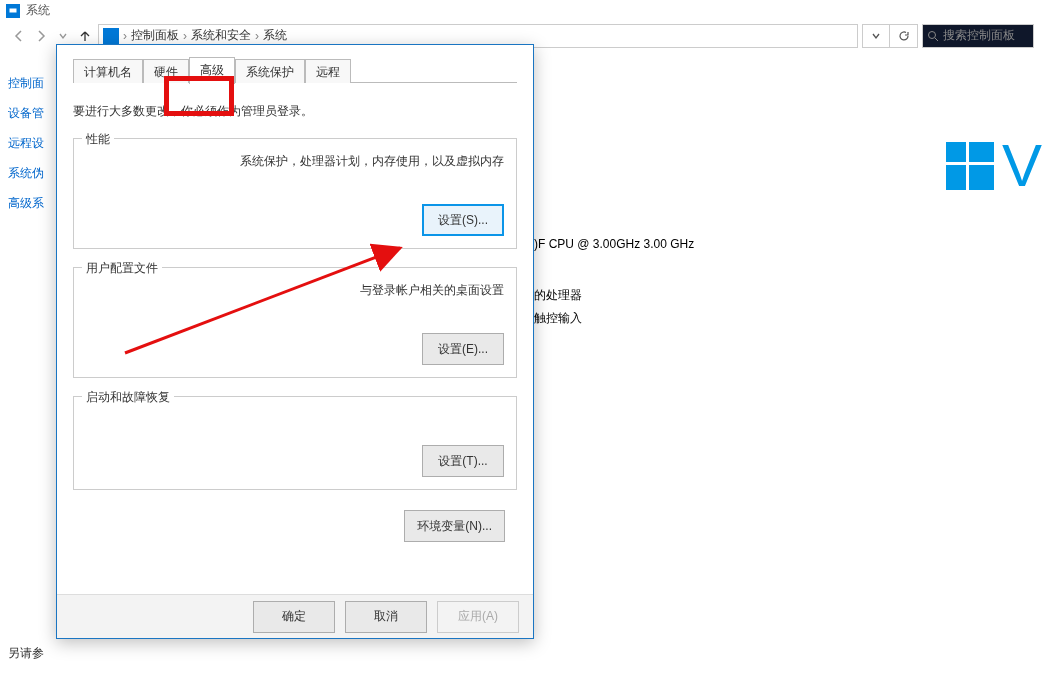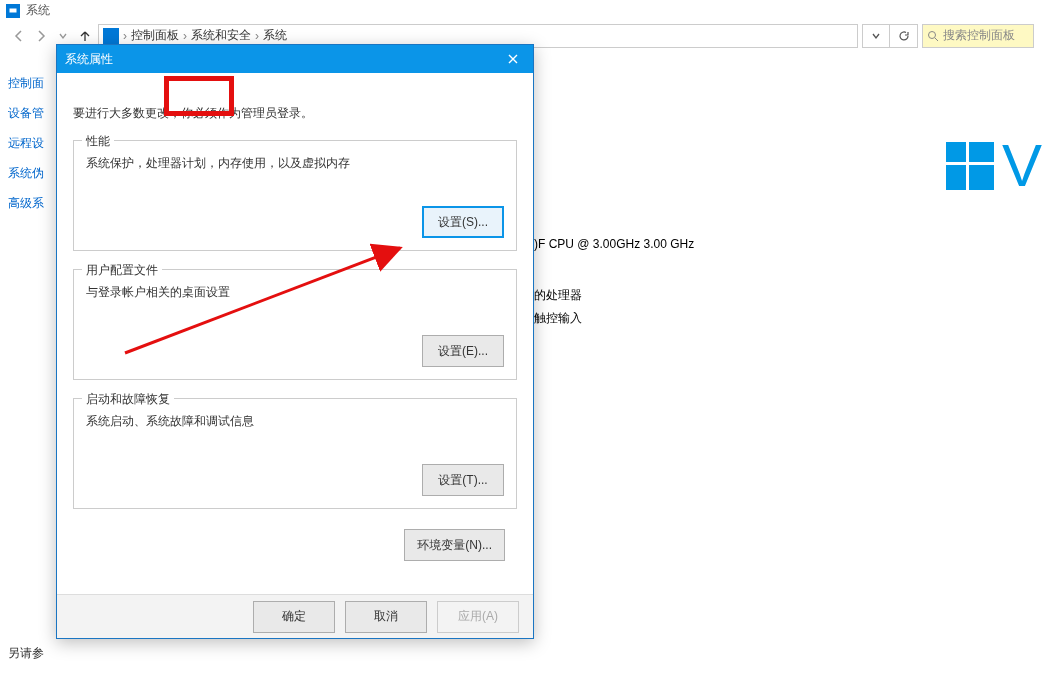--- a/index.html
+++ b/index.html
@@ -13,21 +13,21 @@
 
 .nav-row { height: 30px; display: flex; align-items: center; padding: 0 8px 0 10px; border-bottom: 1px solid transparent; gap: 4px; }
 .nav-row .nav-arrow { width: 18px; height: 18px; display: flex; align-items: center; justify-content: center; color: #888; }
 .nav-row .up-arrow { color: #333; }
 .nav-row .bc-icon { width: 16px; height: 16px; background: #0078d7; }
 .nav-row .breadcrumb { flex: 1; display: flex; align-items: center; height: 24px; border: 1px solid #ccc; background: #fff; padding: 0 4px; gap: 4px; color: #333; }
 .nav-row .breadcrumb .sep { color: #888; }
 .nav-row .bc-actions { display: flex; align-items: center; gap: 0; }
 .nav-row .bc-btn { width: 28px; height: 24px; border: 1px solid #ccc; background: #fff; display: flex; align-items: center; justify-content: center; color: #555; border-left: none; }
 .nav-row .bc-btn:first-child { border-left: 1px solid #ccc; }
-.nav-row .search-box { width: 112px; height: 24px; border: 1px solid #ccc; background: #fef9c3; display: flex; align-items: center; padding: 0 4px; color: #888; gap: 4px; }
+.nav-row .search-box { width: 112px; height: 24px; border: 1px solid #ccc; background: #0f172a; display: flex; align-items: center; padding: 0 4px; color: #888; gap: 4px; }
 
 
 .underlay { position: absolute; left: 0; top: 51px; width: 100%; }
 .side-links { position: absolute; left: 8px; top: 24px; display: flex; flex-direction: column; gap: 13px; }
 .side-links a { color: #0066cc; text-decoration: none; }
 .side-links .section-gap { margin-top: 420px; color: #333; }
 
 
 .os-logo { position: absolute; right: 0; top: 136px; display: flex; align-items: center; gap: 8px; }
 .os-logo .win { width: 48px; height: 48px; display: grid; grid-template-columns: 1fr 1.2fr; grid-template-rows: 1fr 1.2fr; gap: 3px; }
@@ -49,21 +49,21 @@
 
 .tabs { display: flex; border-bottom: 1px solid #bbb; height: 26px; position: relative; }
 .tab { padding: 4px 10px; border: 1px solid #bbb; border-bottom: none; background: #fff; margin-right: 0; cursor: pointer; color: #333; position: relative; }
 .tab.inactive { background: #f8f8f8; top: 2px; height: 24px; }
 .tab.active { background: #fff; z-index: 2; height: 27px; top: 0; }
 .tab-highlight { position: absolute; left: 164px; top: 76px; width: 70px; height: 40px; border: 5px solid #e40f0f; pointer-events: none; z-index: 5; }
 
 .admin-note { margin-top: 20px; color: #333; }
 
 
-.group { border: 1px solid #ccc; margin-top: 18px; padding: 14px 12px 12px 12px; position: relative; }
+.group { border: 1px solid #ccc; margin-top: 18px; padding: 14px 12px 12px 12px; position: relative; text-align: right; }
 .group .legend { position: absolute; top: -8px; left: 8px; background: #fff; padding: 0 4px; color: #333; }
 .group .desc { color: #333; }
 .group .btn-row { display: flex; justify-content: flex-end; margin-top: 34px; }
 .btn { min-width: 82px; height: 32px; padding: 0 12px; background: #e9e9e9; border: 1px solid #adadad; color: #333; display: inline-flex; align-items: center; justify-content: center; cursor: pointer; }
 .btn.highlight { border: 2px solid #0b95e8; background: #e9f3fb; }
 
 .env-row { display: flex; justify-content: flex-end; margin-top: 20px; padding-right: 12px; }
 
 
 .dialog-footer { height: 44px; border-top: 1px solid #ddd; background: #f3f3f3; display: flex; align-items: center; justify-content: flex-end; gap: 10px; padding: 0 14px; }
@@ -157,30 +157,29 @@
   <div class="win">
       <div></div>
       <div></div>
       <div></div>
       <div></div>
     </div>
   <div class="vletter">V</div>
 </div>
 
 <div class="dialog">
-  <div class="dialog-title">
-    <span>系统属性</span>
-    <div class="close">
-      <svg width="12" height="12" viewBox="0 0 12 12">
-          <path d="M2 2 L10 10 M10 2 L2 10" stroke="#fff" stroke-width="1.4"></path>
-        </svg>
-    </div>
-  </div>
 
   <div class="dialog-body">
+    <div class="tabs">
+      <div class="tab inactive">计算机名</div>
+      <div class="tab inactive">硬件</div>
+      <div class="tab active">高级</div>
+      <div class="tab inactive">系统保护</div>
+      <div class="tab inactive">远程</div>
+    </div>
 
     <div class="admin-note">要进行大多数更改，你必须作为管理员登录。</div>
 
     <div class="group">
       <div class="legend">性能</div>
       <div class="desc">系统保护，处理器计划，内存使用，以及虚拟内存</div>
       <div class="btn-row">
         <div class="btn highlight">设置(S)...</div>
       </div>
     </div>
@@ -188,21 +187,20 @@
     <div class="group">
       <div class="legend">用户配置文件</div>
       <div class="desc">与登录帐户相关的桌面设置</div>
       <div class="btn-row">
         <div class="btn">设置(E)...</div>
       </div>
     </div>
 
     <div class="group">
       <div class="legend">启动和故障恢复</div>
-      <div class="desc">系统启动、系统故障和调试信息</div>
       <div class="btn-row">
         <div class="btn">设置(T)...</div>
       </div>
     </div>
 
     <div class="env-row">
       <div class="btn">环境变量(N)...</div>
     </div>
   </div>
 

